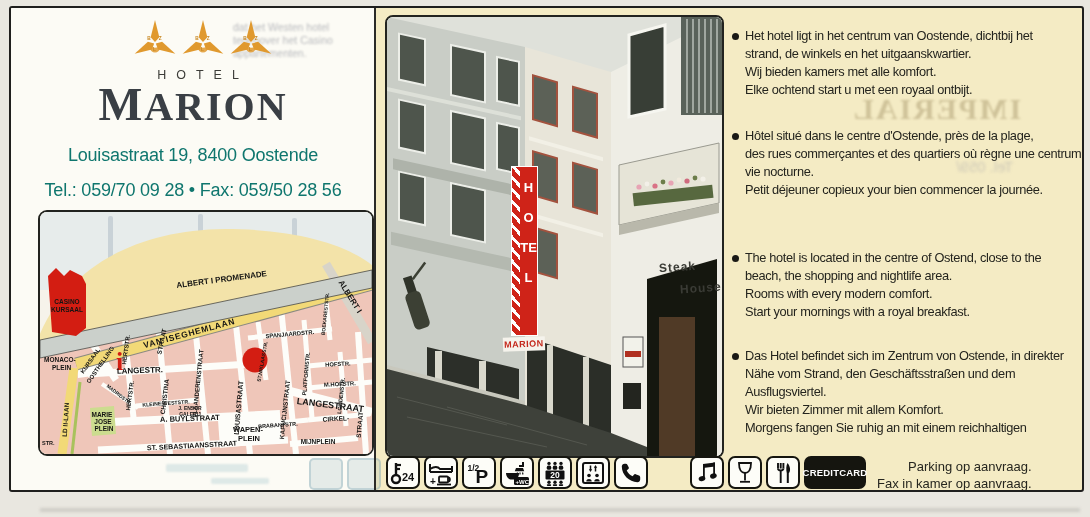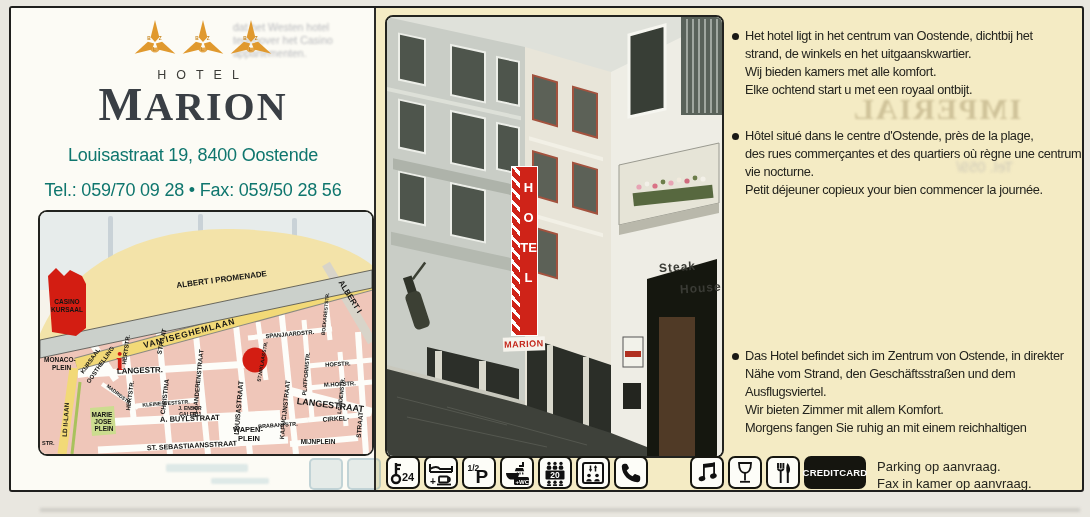--- a/index.html
+++ b/index.html
@@ -66,21 +66,21 @@
 
   
   .icon-row{position:absolute;left:375px;top:448px;display:flex;gap:4px;align-items:flex-start;}
   .ic{width:34px;height:33px;border:2px solid #15150f;border-radius:7px;background:#fdfdf8;
       box-sizing:border-box;display:flex;align-items:center;justify-content:center;position:relative;}
   .ic svg{display:block;}
   .ic.tv-tile{background:#15150f;margin-top:38px;}
   .ic.cc-tile{width:62px;background:#15150f;color:#fff;font-size:9.5px;font-weight:700;
       font-stretch:condensed;letter-spacing:.2px;}
   .notes{position:absolute;left:866px;top:450px;font-size:13px;line-height:17px;color:#26261f;
-      font-stretch:condensed;}
+      font-stretch:condensed;text-align:right;}
 </style>
 </head>
 <body>
 
 <div class="page">
   <div class="card">
 
     <div class="left-panel">
 
       <div class="ghost-left">
@@ -345,20 +345,26 @@
       <div class="ln">strand, de winkels en het uitgaanskwartier.</div>
       <div class="ln">Wij bieden kamers met alle komfort.</div>
       <div class="ln">Elke ochtend start u met een royaal ontbijt.</div>
     </div>
     <div class="desc d1">
       <div class="ln">Hôtel situé dans le centre d'Ostende, près de la plage,</div>
       <div class="ln">des rues commerçantes et des quartiers où règne une centrum</div>
       <div class="ln">vie nocturne.</div>
       <div class="ln">Petit déjeuner copieux your bien commencer la journée.</div>
     </div>
+    <div class="desc d2">
+      <div class="ln">The hotel is located in the centre of Ostend, close to the</div>
+      <div class="ln">beach, the shopping and nightlife area.</div>
+      <div class="ln">Rooms with every modern comfort.</div>
+      <div class="ln">Start your mornings with a royal breakfast.</div>
+    </div>
     <div class="desc d3">
       <div class="ln">Das Hotel befindet sich im Zentrum von Ostende, in direkter</div>
       <div class="ln">Nähe vom Strand, den Geschäftsstraßen und dem</div>
       <div class="ln">Ausflugsviertel.</div>
       <div class="ln">Wir bieten Zimmer mit allem Komfort.</div>
       <div class="ln">Morgens fangen Sie ruhig an mit einem reichhaltigen</div>
     </div>
 
     <div class="icon-row">
 

